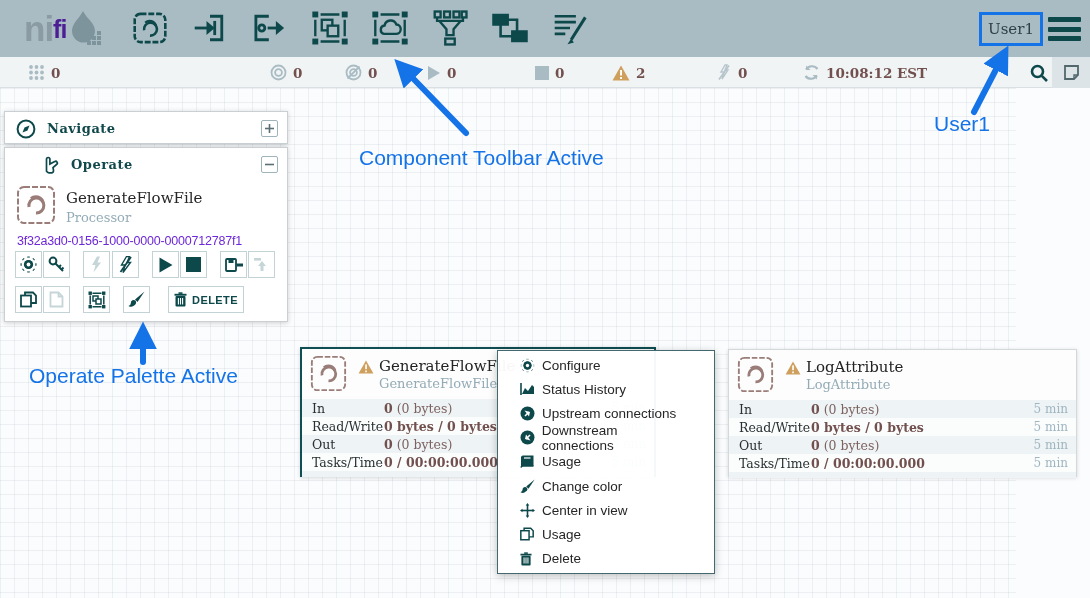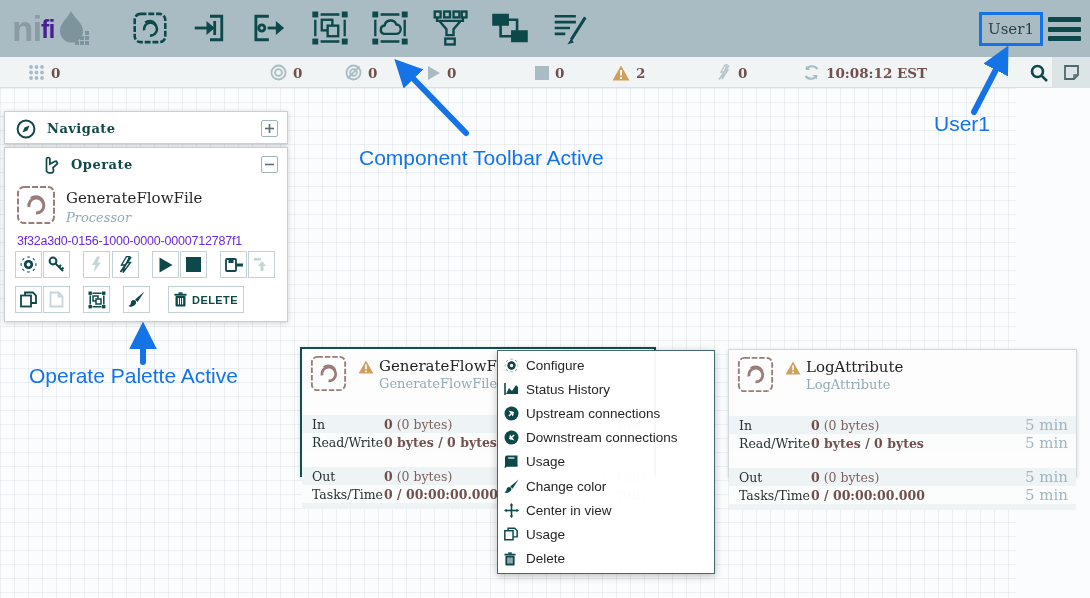--- a/index.html
+++ b/index.html
@@ -5,21 +5,21 @@
   * { margin:0; padding:0; box-sizing:border-box; }
   html,body { background:#e8e8e8; }
   #app {
     position:relative; width:1090px; height:598px; overflow:hidden;
     font-family:"Liberation Sans", sans-serif; background:#fbfcfd;
   }
   .serif { font-family:"DejaVu Serif", serif; }
 
   
   #header { position:absolute; left:0; top:0; width:1090px; height:57px; background:#a9bcc3; z-index:10; }
-  #logo { position:absolute; left:12px; top:7px; height:44px; display:flex; align-items:center; }
+  #logo { position:absolute; left:24px; top:7px; height:44px; display:flex; align-items:center; }
   #logo .ni { font-size:35px; font-weight:bold; color:#8a9ba3; letter-spacing:-1px; }
   #logo .fi { font-size:25px; font-weight:bold; color:#4c1d95; letter-spacing:-1px; }
   .tb-btn { position:absolute; top:5px; width:48px; height:46px; display:flex; align-items:center; justify-content:center; cursor:pointer; }
   #user-box {
     position:absolute; left:979px; top:12px; width:64px; height:34px;
     border:3px solid #1573e8; display:flex; align-items:center; justify-content:center;
     font-size:15px; color:#2f4047;
   }
   #hamburger { position:absolute; left:1048px; top:17px; width:33px; height:24px; display:flex; flex-direction:column; justify-content:space-between; cursor:pointer; }
   #hamburger div { height:5px; background:#0d484b; border-radius:1px; }
@@ -44,53 +44,53 @@
   
   .panel-card { position:absolute; left:4px; width:284px; background:#fff; border:1px solid #c9cfd2; box-shadow:0 1px 5px rgba(0,0,0,0.18); z-index:12; }
   #navigate-card { top:23px; height:33px; }
   #operate-card { top:59px; height:175px;padding-left:24px; }
   .panel-head { position:relative; height:33px; display:flex; align-items:center; }
   .panel-head .ph-icon { margin-left:11px; width:20px; display:flex; }
   .panel-head .ph-title { margin-left:11px; font-family:"DejaVu Serif", serif; font-size:13px; font-weight:bold; color:#10484b; letter-spacing:0.5px; }
   .exp-btn { position:absolute; right:9px; top:8px; width:17px; height:17px; border:1px solid #9fb3ba; border-radius:2px; background:#fff; display:flex; align-items:center; justify-content:center; cursor:pointer; }
   #op-proc-icon { position:absolute; left:11px; top:37px; }
   #op-name { position:absolute; left:61px; top:41px; font-family:"DejaVu Serif", serif; font-size:15px; color:#262626; }
-  #op-type { position:absolute; left:61px; top:62px; font-family:"DejaVu Serif", serif; font-size:13px; color:#93abb6;font-style:italic; }
+  #op-type { position:absolute; left:61px; top:62px; font-family:"DejaVu Serif", serif; font-size:13px; color:#93abb6; }
   #op-id { position:absolute; left:12px; top:86px; font-size:12.5px; color:#6d28d9; letter-spacing:-0.2px; }
   .pal-btn { position:absolute; width:27px; height:27px; background:#fff; border:1px solid #c3d2d5; display:flex; align-items:center; justify-content:center; cursor:pointer; }
   .pal-btn.disabled { cursor:default; }
   #delete-btn { position:absolute; width:76px; height:27px; background:#fff; border:1px solid #c3d2d5; display:flex; align-items:center; justify-content:center; gap:5px; cursor:pointer; }
   #delete-btn span { font-size:11px; font-weight:bold; color:#0d484b; letter-spacing:0.4px; }
 
   
   .proc { position:absolute; background:#fdfdfd; z-index:5; box-shadow:0 1px 4px rgba(0,0,0,0.15); }
   .proc.selected { border:2px solid #0f4e52; }
   .proc.plain { border:1px solid #d3d8da; }
   .proc-head { position:relative; height:50px; background:#fdfdfd; }
   .proc-icon { position:absolute; left:8px; top:6px; }
   .proc-warn { position:absolute; left:56px; top:11px; }
   .proc-title { position:absolute; left:77px; top:8px; font-family:"DejaVu Serif", serif; font-size:15px; color:#232323; }
   .proc-type { position:absolute; left:77px; top:27px; font-family:"DejaVu Serif", serif; font-size:13px; color:#93abb6; }
   .stat-row { display:flex; align-items:center; height:18px; padding:0 8px 0 10px; font-family:"DejaVu Serif", serif; font-size:12.5px; }
-  .stat-row.alt { background:#eef3f5;margin-top:16px; }
+  .stat-row.alt { background:#eef3f5; }
   .stat-row.plainbg { background:#fbfdfd; }
   .stat-label { width:72px; color:#293030; }
   .stat-value { flex:1; }
   .stat-value b { color:#72504e; }
   .stat-extra { color:#7d6360; }
-  .stat-window { color:#9fb5c0; font-size:15px; }
+  .stat-window { color:#9fb5c0; font-size:12px; }
   .proc-foot { height:6px; background:#eef3f5; }
 
   
   #ctx-menu {
     position:absolute; left:497px; top:262px; width:218px;
     background:rgba(255,255,255,0.96); border:1px solid #43686d;
     box-shadow:0 2px 8px rgba(0,0,0,0.25); z-index:20; padding:2px 0;
   }
-  .ctx-item { display:flex; align-items:center; height:24.2px; padding:0 6px; cursor:pointer; }
+  .ctx-item { display:flex; align-items:center; height:24.2px; padding:0 22px; cursor:pointer; }
   .ctx-item .ci-icon { width:22px; display:flex; align-items:center; }
   .ctx-item .ci-label { font-size:13.5px; color:#262626; }
 
   
   #footer { position:absolute; left:0; top:568px; width:1090px; height:30px; background:rgba(252,253,254,0.92); border-top:1px solid #dde3e6; z-index:15; }
   #breadcrumb { position:absolute; left:30px; top:7px; font-size:13.5px; font-weight:bold; color:#07484b; cursor:pointer; }
   #corner-handle { position:absolute; left:0; bottom:0; width:0; height:0; border-left:11px solid #a7b1b6; border-top:11px solid transparent; }
 
   
   #anno-svg { position:absolute; left:0; top:0; width:1090px; height:598px; z-index:50; pointer-events:none; }

